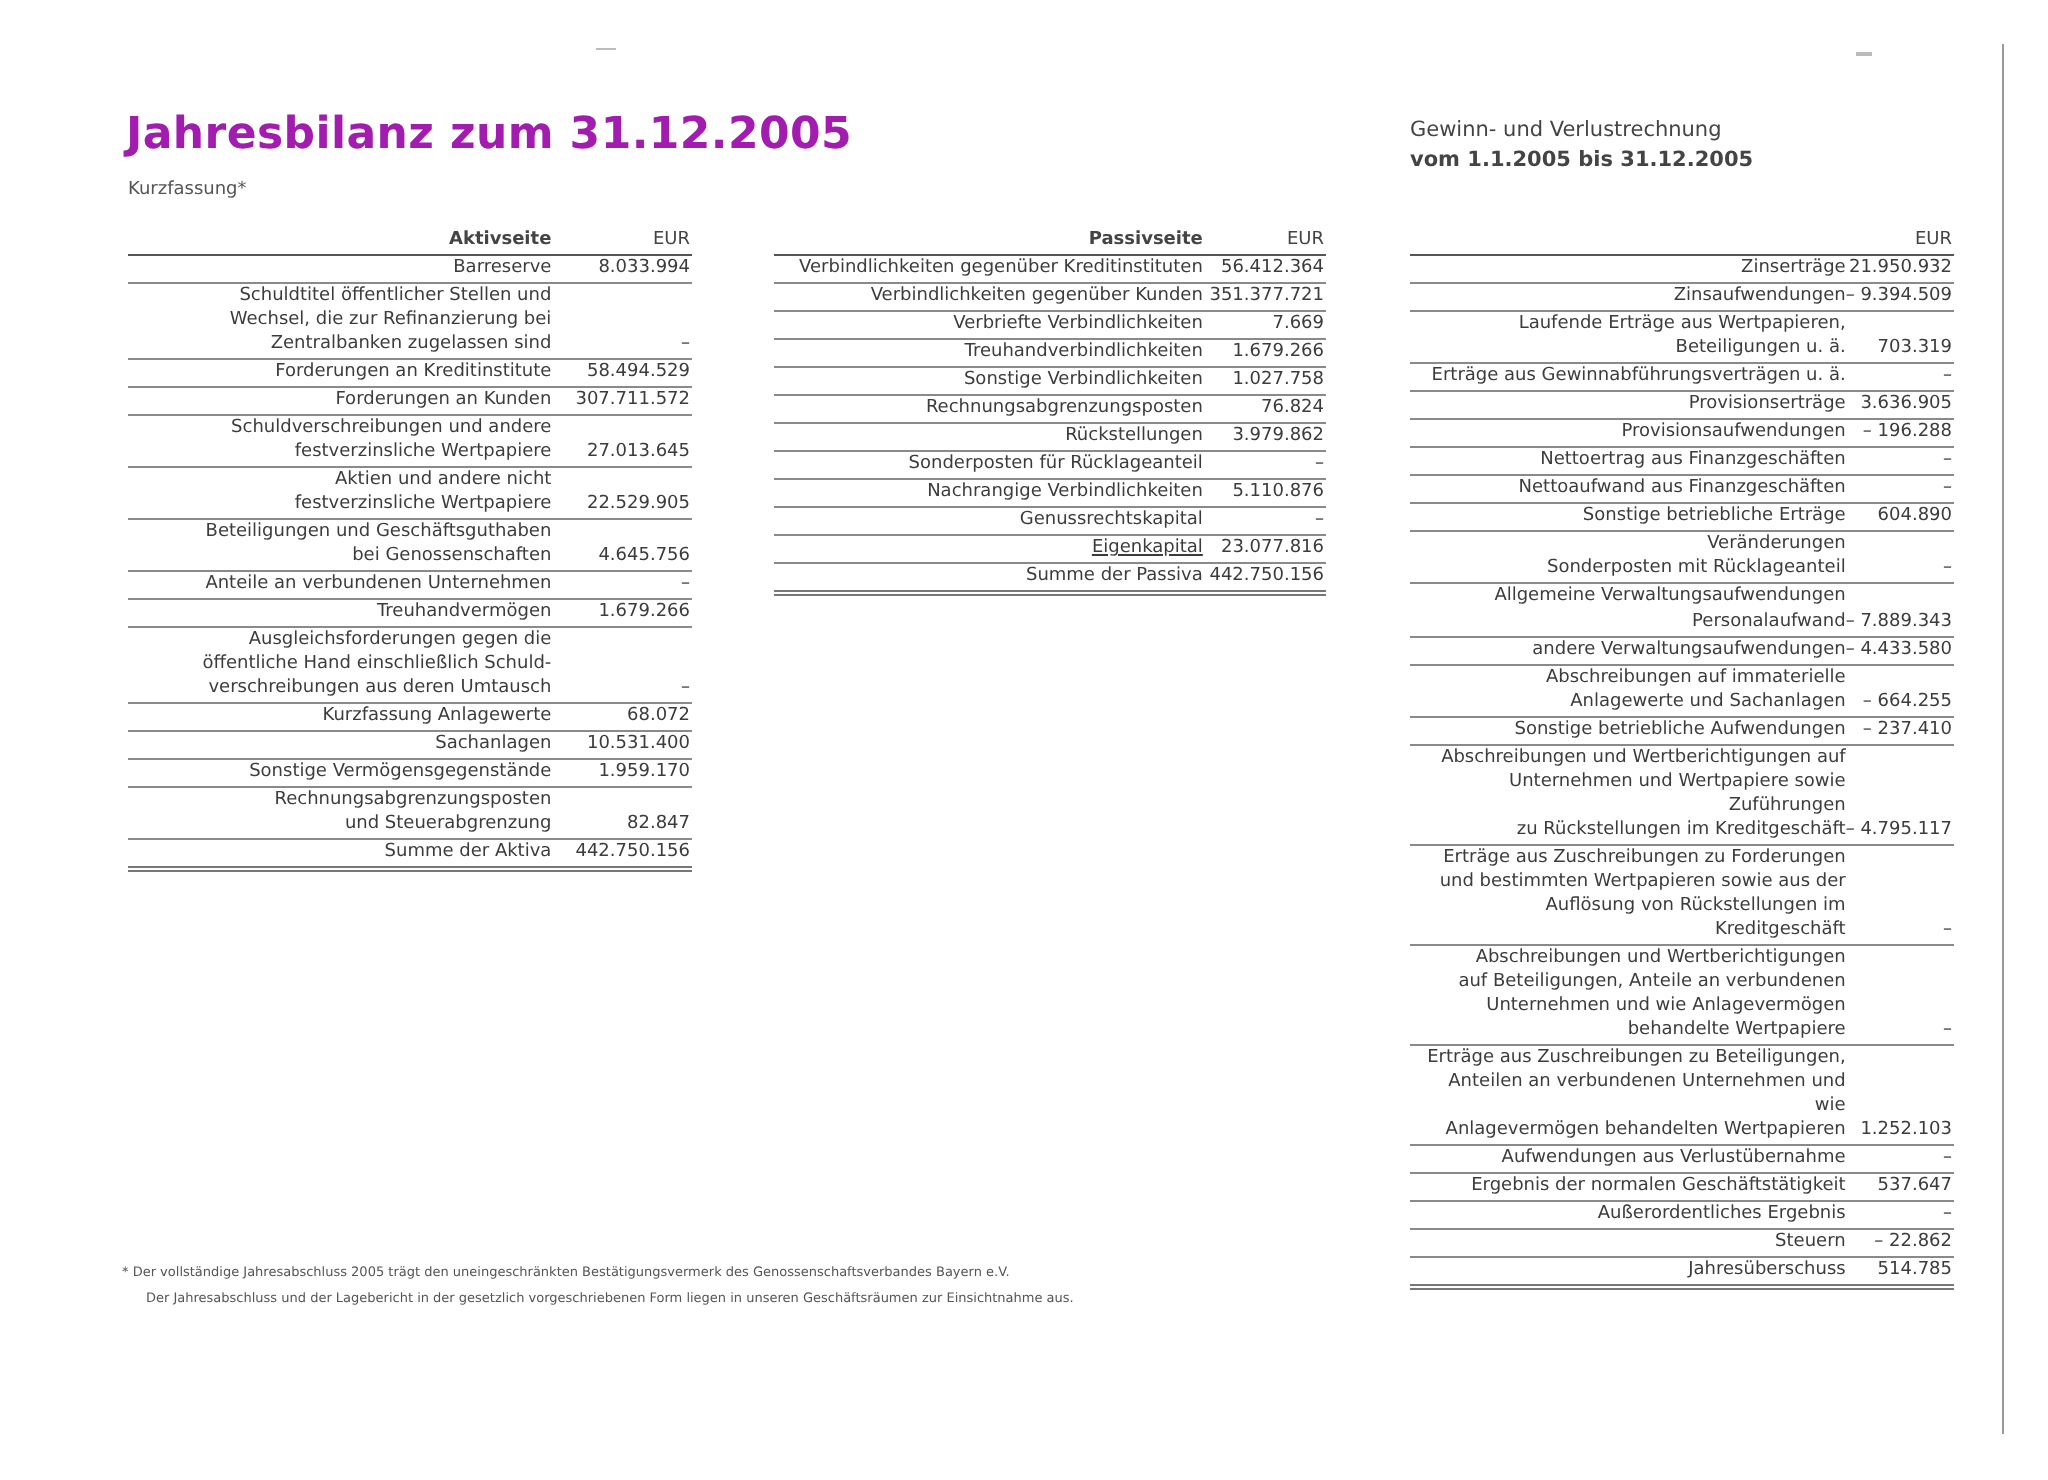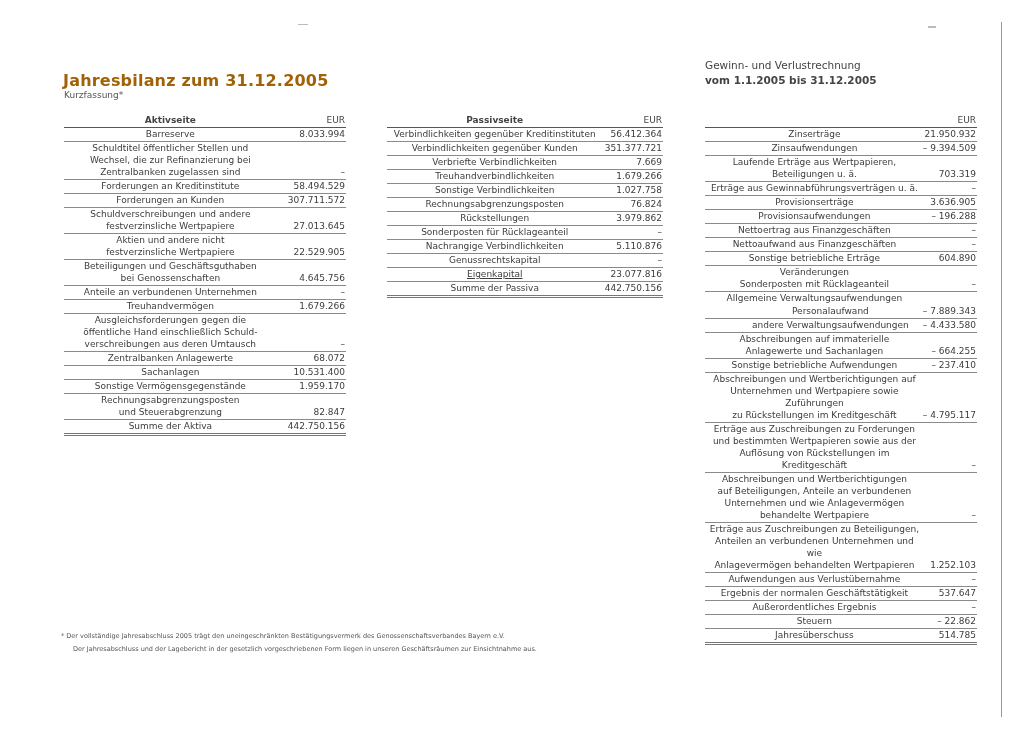--- a/index.html
+++ b/index.html
@@ -1,30 +1,30 @@
 <!DOCTYPE html>
 <html><head>
 <meta charset="utf-8">
 <style>
   html, body { margin: 0; padding: 0; }
   body {
     width: 1024px; height: 740px; background: #ffffff; position: relative; overflow: hidden;
     font-family: "DejaVu Sans", sans-serif; color: #3a3a3a;
   }
   .title {
-    position: absolute; left: 63px; top: 71px; font-size: 16px; font-weight: bold; color: #a16207;
+    position: absolute; left: 63px; top: 55px; font-size: 22px; font-weight: bold; color: #a21caf;
     letter-spacing: 0.2px; font-family: "DejaVu Sans", sans-serif;
   }
   .subtitle { position: absolute; left: 64px; top: 90px; font-size: 9px; color: #555; }
   .guv-title { position: absolute; left: 705px; top: 58px; font-size: 10.5px; color: #444; line-height: 15px; }
   .guv-title div:last-child { font-weight: bold; }
 
   table.fin { position: absolute; border-collapse: collapse; font-size: 9px; color: #3c3c3c; }
   table.fin td { padding: 0 0 1px 0; vertical-align: bottom; line-height: 12px; border-bottom: 1px solid #8a8a8a; }
-  table.fin td.label { text-align: center; padding-left: 1px; }
+  table.fin td.label { text-align: right; padding-left: 1px; }
   table.fin td.val { text-align: right; white-space: nowrap; padding-right: 1px; }
   table.fin tr.head td { font-weight: bold; color: #444; border-bottom: 1px solid #555; }
   table.fin tr.head td.val { font-weight: normal; }
   table.fin tr.total td { border-bottom: 3px double #777; }
   table.fin td.indent { padding-left: 33px; }
 
   #aktiva { left: 64px; top: 114px; width: 282px; }
   #passiva { left: 387px; top: 114px; width: 276px; }
   #guv { left: 705px; top: 114px; width: 272px; }
 
@@ -92,21 +92,21 @@
         <td class="label" style="white-space: pre-line;">Treuhandvermögen</td>
         <td class="val">1.679.266</td>
       </tr>
       <tr>
         <td class="label" style="white-space: pre-line;">Ausgleichsforderungen gegen die
 öffentliche Hand einschließlich Schuld-
 verschreibungen aus deren Umtausch</td>
         <td class="val">–</td>
       </tr>
       <tr>
-        <td class="label" style="white-space: pre-line;">Zentralbanken Anlagewerte</td>
+        <td class="label" style="white-space: pre-line;">Kurzfassung Anlagewerte</td>
         <td class="val">68.072</td>
       </tr>
       <tr>
         <td class="label" style="white-space: pre-line;">Sachanlagen</td>
         <td class="val">10.531.400</td>
       </tr>
       <tr>
         <td class="label" style="white-space: pre-line;">Sonstige Vermögensgegenstände</td>
         <td class="val">1.959.170</td>
       </tr>

